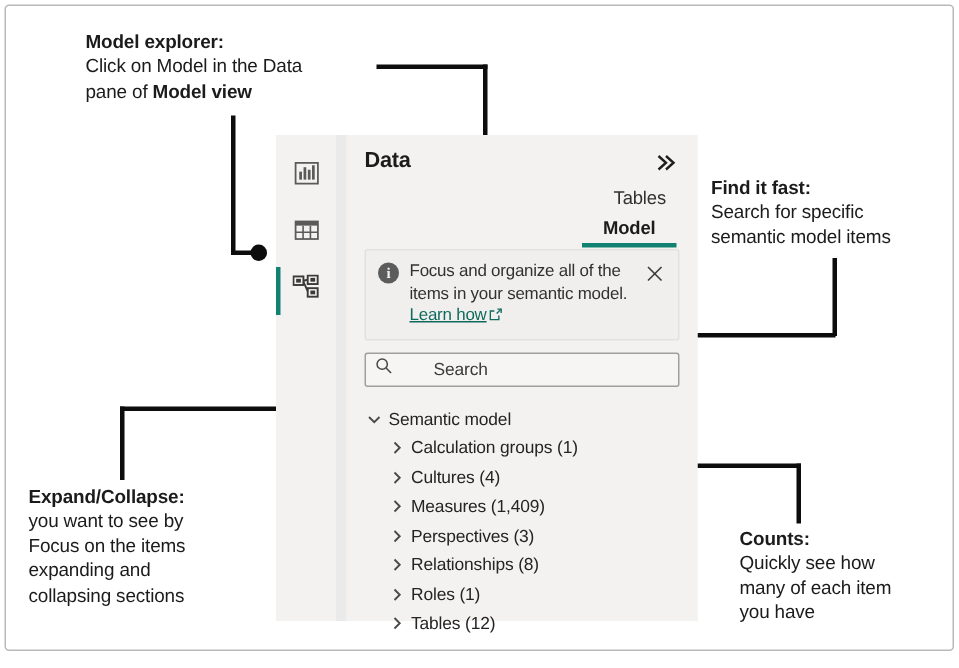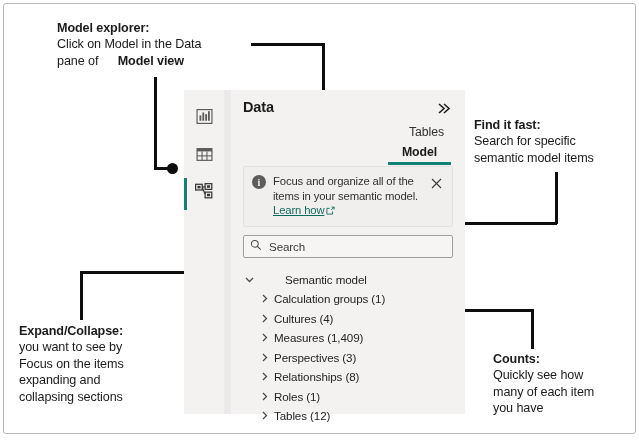--- a/index.html
+++ b/index.html
@@ -25,21 +25,21 @@
   .callout {
     position: absolute;
     font-family: "Liberation Sans", sans-serif;
     font-size: 12.6px;
     line-height: 16.4px;
     color: #1b1b1b;
     letter-spacing: -0.1px;
   }
   .callout .hd { font-weight: bold; display:block; }
   .callout .ln { display: block; }
-  .callout .ln b { font-weight: bold; margin-left: 16px; }
+  .callout .ln b { font-weight: bold; }
 
   
   .lead-h, .lead-v {
     position: absolute;
     background: #0d0d0d;
   }
   .lead-h { height: 3px; }
   .lead-v { width: 3px; }
   .lead-dot {
     position: absolute;
@@ -143,32 +143,33 @@
     flex: 0 0 13px; color: #323130;
   }
   .search-box {
     margin-top: 8px;
     height: 23px;
     background: #f6f5f4;
     border: 1px solid #a19f9d;
     border-radius: 2px;
     display: flex; align-items: center;
     padding: 0 6px;
+    gap: 20px;
   }
   .search-icon { flex: 0 0 13px; margin-right: 6px; color: #494847; }
   .search-ph { font-size: 11.6px; color: #3b3a39; letter-spacing: -0.1px;}
 
   .tree { margin-top: 12px; }
   .tree-row {
     display: flex; align-items: center;
     height: 19.5px;
     font-size: 11.6px; color: #252423;
     letter-spacing: -0.1px;
   }
-  .tree-row.root { padding-left: 1px; gap: 26px; }
+  .tree-row.root { padding-left: 1px; }
   .tree-row.child { padding-left: 16px; }
   .chev { flex: 0 0 15px; display: flex; align-items: center; color: #4a4947; }
   .tree-label { white-space: nowrap; }
 </style>
 </head>
 <body>
 
 <div id="frame">
 
   <div class="callout" style="left:53px; top:16px; width:190px;">

